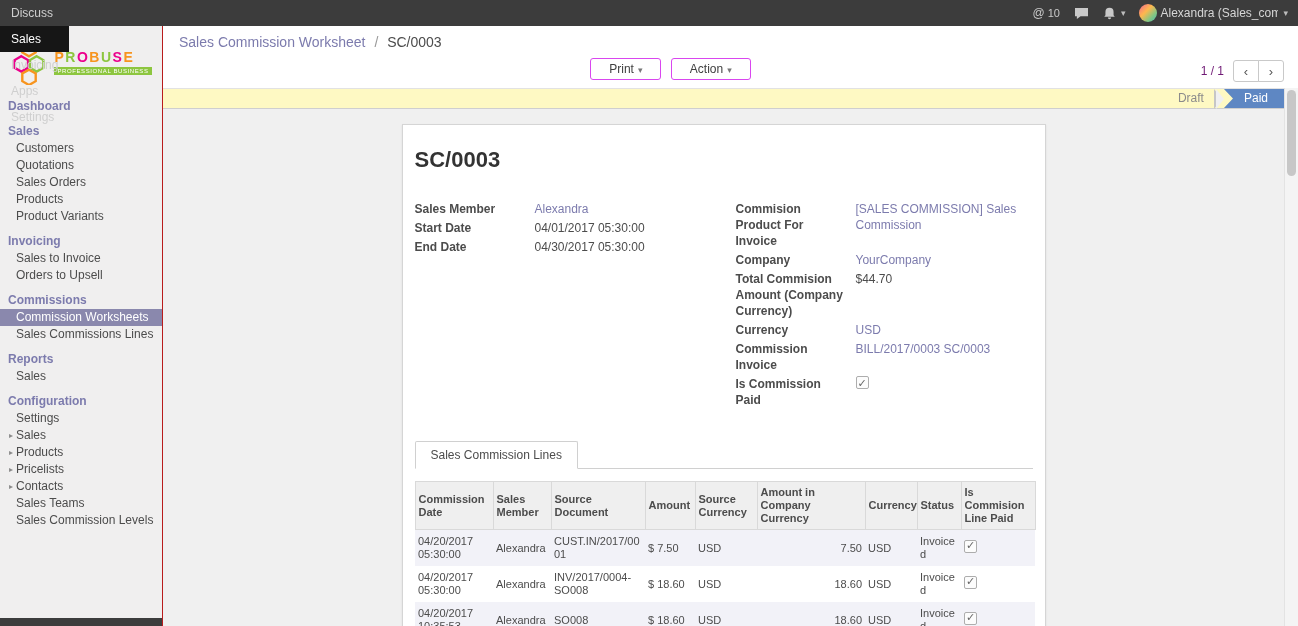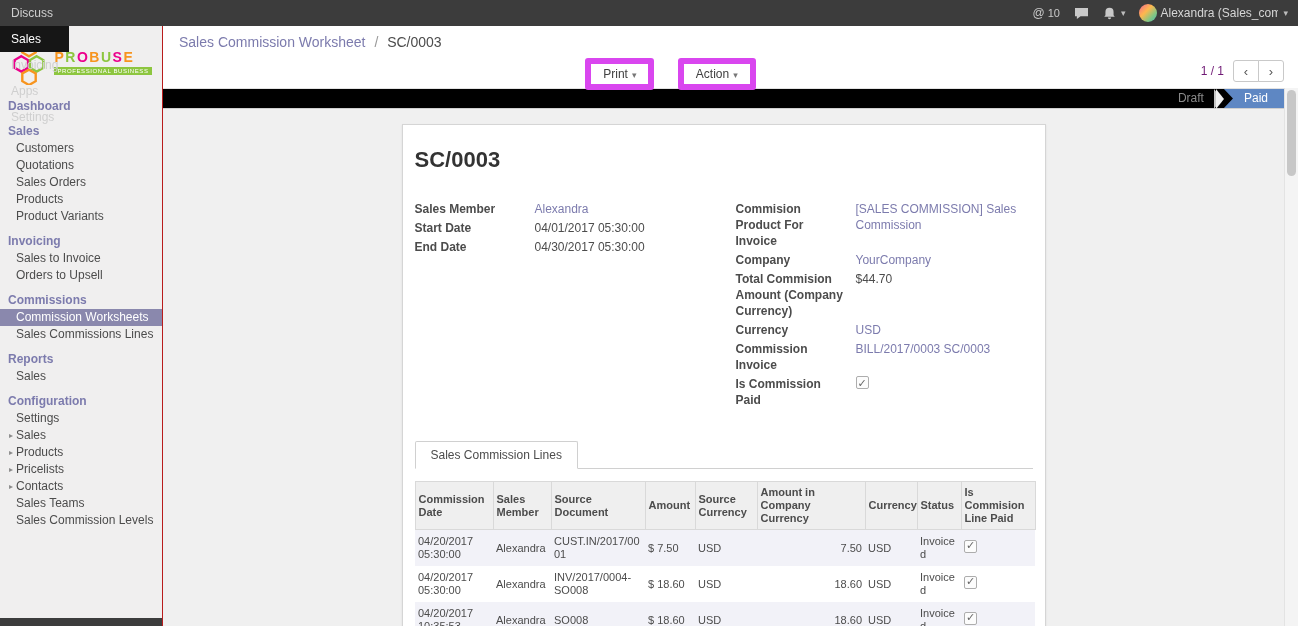--- a/index.html
+++ b/index.html
@@ -34,30 +34,30 @@
   .sidebar-footer { position:absolute; left:0; bottom:0; width:163px; height:8px; background:#3c3c3c; }
 
   
   .main { position:absolute; top:26px; left:163px; right:0; bottom:0; background:#f0f0f0; }
   .control-panel { position:relative; height:62px; background:#fff; }
   .breadcrumb { position:absolute; left:16px; top:8px; font-size:14px; }
   .bc-parent { color:#7c7bad; text-decoration:none; cursor:pointer; }
   .bc-sep { color:#999; margin:0 5px; }
   .bc-current { color:#4c4c4c; }
   .cp-buttons { position:absolute; left:0; right:120px; top:32px; text-align:center; }
-  .btn { display:inline-block; background:#fff; border:6px solid #d946ef; border-radius:3px; padding:3px 12px; font-size:12px; color:#404040; margin:0 10px; cursor:pointer; font-family:inherit; }
+  .btn { display:inline-block; background:#fff; border:1px solid #d946ef; border-radius:3px; padding:3px 18px; font-size:12px; color:#404040; margin:0 3px; cursor:pointer; font-family:inherit; }
   .btn .caret { color:#777; margin-left:4px; }
   .pager { position:absolute; right:14px; top:34px; display:flex; align-items:center; gap:9px; }
   .pager-value { font-size:12px; color:#701a75; }
   .pbtn { width:26px; height:22px; background:#fff; border:1px solid #c9c9c9; color:#555; font-size:13px; cursor:pointer; font-family:inherit; line-height:1; }
   .pbtn.prev { border-radius:3px 0 0 3px; }
   .pbtn.next { border-radius:0 3px 3px 0; margin-left:-1px; }
 
   
-  .statusbar { height:21px; margin-right:14px; background:#000000; border-top:1px solid #e2e2e2; border-bottom:1px solid #cfcfcf; display:flex; align-items:center; justify-content:flex-end; }
+  .statusbar { height:21px; margin-right:14px; background:#fef9c3; border-top:1px solid #e2e2e2; border-bottom:1px solid #cfcfcf; display:flex; align-items:center; justify-content:flex-end; }
   .stage { font-size:12px; line-height:19px; }
   .stage.draft { color:#8b8b8b; padding:0 10px; cursor:pointer; }
   .stage.active { background:#5e87c3; color:#fff; padding:0 16px 0 20px; height:19px; cursor:pointer;
                   clip-path:polygon(0 0,100% 0,100% 100%,0 100%,9px 50%); }
   .chev { display:inline-flex; align-items:center; }
   .chev i { display:block; width:0; height:0; border-top:10px solid transparent; border-bottom:10px solid transparent; }
   .chev .t1 { border-left:8px solid #c6c6c6; }
   .chev .t2 { border-left:8px solid #f0f0f0; margin-left:-6px; }
 
   

